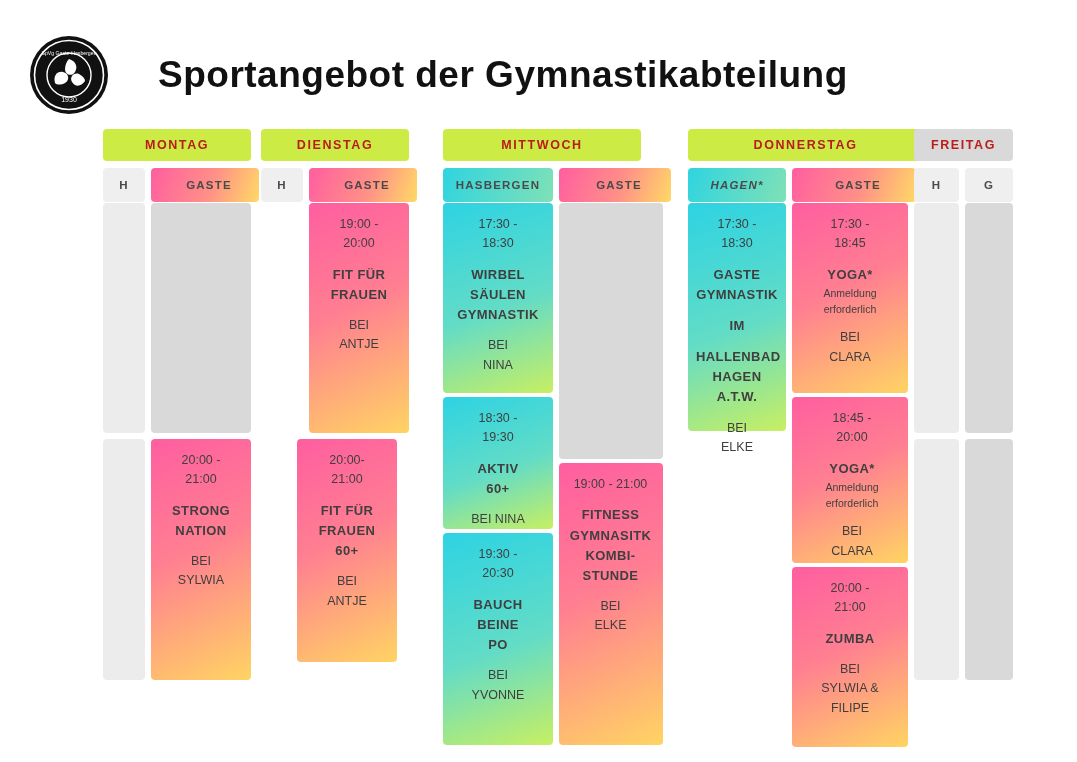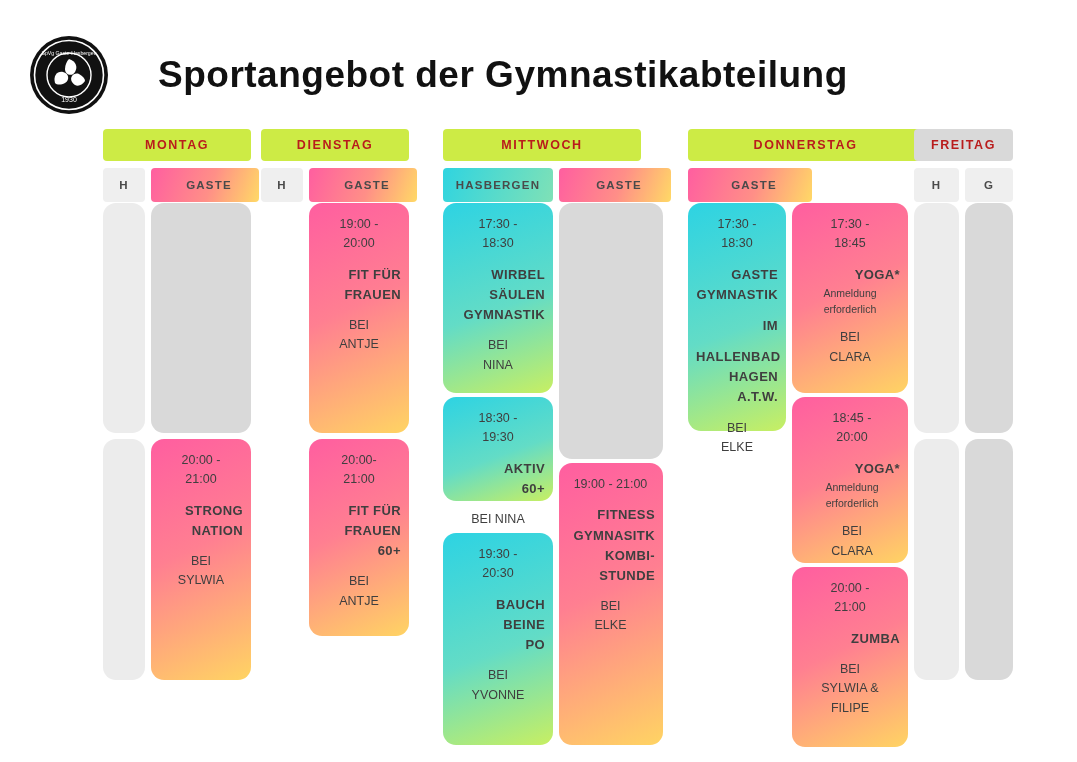--- a/index.html
+++ b/index.html
@@ -92,38 +92,37 @@
     font-weight: bold;
     letter-spacing: 1.2px;
     color: #4a4a4a;
     background: #efefef;
   }
   .sub.pink { background: linear-gradient(110deg,#ff5ea0 0%,#ff8f87 55%,#ffd966 100%); padding-left: 8px; }
   .sub.cyan { background: linear-gradient(110deg,#2fd4e0 0%,#7fe1b6 100%); text-align: right; }
   .sub.italic { font-style: italic; }
   .cell {
     position: absolute;
-    border-radius: 13px;
+    border-radius: 4px;
     box-sizing: border-box;
     padding: 12px 8px;
     text-align: center;
     font-size: 12.5px;
     line-height: 1.55;
     color: #3f3f3f;
   }
   .cell.empty { background: #ececec; }
   .cell.grey  { background: #d9d9d9; }
   .cell.pink  { background: linear-gradient(155deg,#ff5ea0 0%,#ff7f91 45%,#ffd463 100%); }
   .cell.cyan  { background: linear-gradient(160deg,#2dd3e3 0%,#63dcc6 55%,#c8ef62 100%); }
   .cell .time { font-size: 12.5px; }
   .cell .name {
     font-weight: bold;
     font-size: 13px;
     letter-spacing: 0.4px;
-    text-align: right;
   }
   .cell .small { font-size: 10.5px; }
   .cell .sp { display: block; height: 11px; }
 </style>
 </head>
 <body>
 
 <div class="header">
   <div class="logo">
     <svg width="78" height="78" viewBox="0 0 78 78" aria-hidden="true">
@@ -170,21 +169,21 @@
       <div class="cell pink" style="left: 48px; width: 100px; top: 74px; height: 230px;">
         <div class="time">19:00 -</div>
         <div class="time">20:00</div>
         <span class="sp"></span>
         <div class="name">FIT FÜR</div>
         <div class="name">FRAUEN</div>
         <span class="sp"></span>
         <div class="time">BEI</div>
         <div class="time">ANTJE</div>
       </div>
-      <div class="cell pink" style="left: 48px; width: 100px; top: 310px; height: 197px;">
+      <div class="cell pink" style="left: 36px; width: 100px; top: 310px; height: 223px;">
         <div class="time">20:00-</div>
         <div class="time">21:00</div>
         <span class="sp"></span>
         <div class="name">FIT FÜR</div>
         <div class="name">FRAUEN</div>
         <div class="name">60+</div>
         <span class="sp"></span>
         <div class="time">BEI</div>
         <div class="time">ANTJE</div>
       </div>
@@ -199,21 +198,21 @@
         <div class="time">17:30 -</div>
         <div class="time">18:30</div>
         <span class="sp"></span>
         <div class="name">WIRBEL</div>
         <div class="name">SÄULEN</div>
         <div class="name">GYMNASTIK</div>
         <span class="sp"></span>
         <div class="time">BEI</div>
         <div class="time">NINA</div>
       </div>
-      <div class="cell cyan" style="left: 0px; width: 110px; top: 268px; height: 104px;">
+      <div class="cell cyan" style="left: 0px; width: 110px; top: 268px; height: 132px;">
         <div class="time">18:30 -</div>
         <div class="time">19:30</div>
         <span class="sp"></span>
         <div class="name">AKTIV</div>
         <div class="name">60+</div>
         <span class="sp"></span>
         <div class="time">BEI NINA</div>
       </div>
       <div class="cell cyan" style="left: 0px; width: 110px; top: 404px; height: 212px;">
         <div class="time">19:30 -</div>
@@ -235,20 +234,21 @@
         <div class="name">KOMBI-</div>
         <div class="name">STUNDE</div>
         <span class="sp"></span>
         <div class="time">BEI</div>
         <div class="time">ELKE</div>
       </div>
     </div>
     <div class="col" style="left: 585px; width: 235px;">
       <div class="dayhead">DONNERSTAG</div>
       <div class="subrow">
+        <div class="sub cyan italic" style="width: 98px;">HAGEN*</div>
         <div class="sub pink" style="width: 116px;">GASTE</div>
       </div>
       <div class="cell cyan" style="left: 0px; width: 98px; top: 74px; height: 228px;">
         <div class="time">17:30 -</div>
         <div class="time">18:30</div>
         <span class="sp"></span>
         <div class="name">GASTE</div>
         <div class="name">GYMNASTIK</div>
         <span class="sp"></span>
         <div class="name">IM</div>

